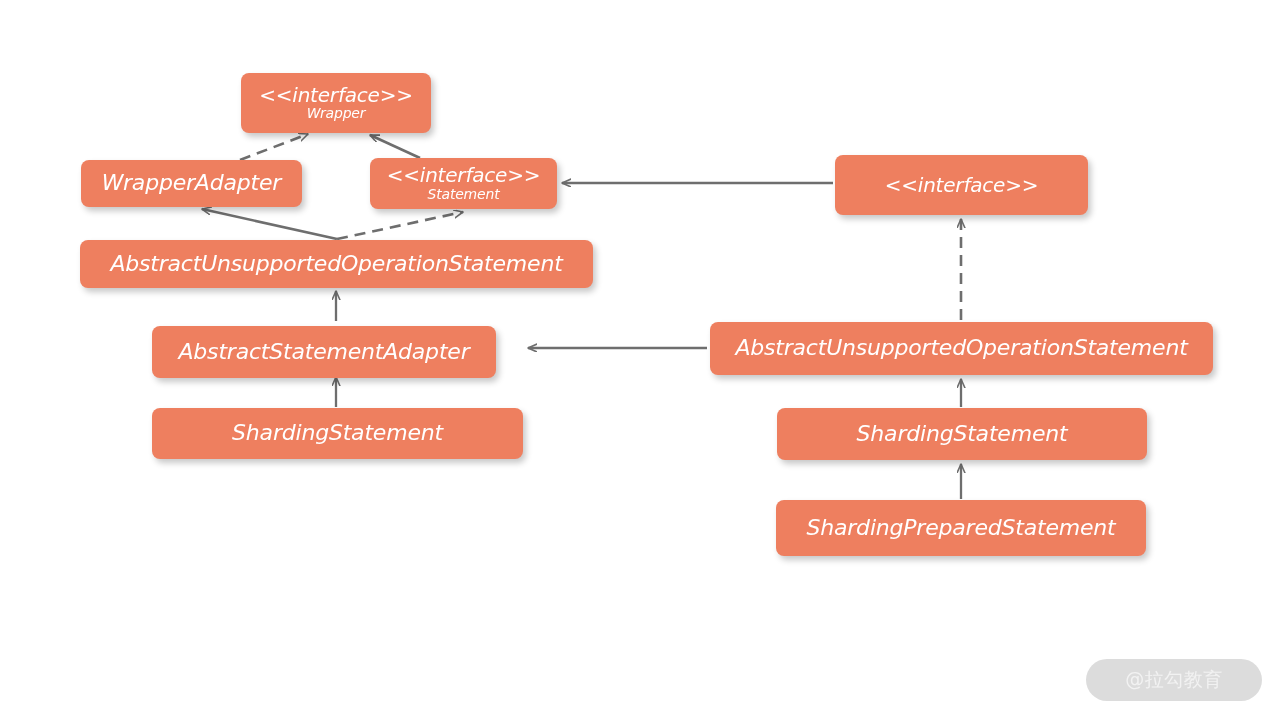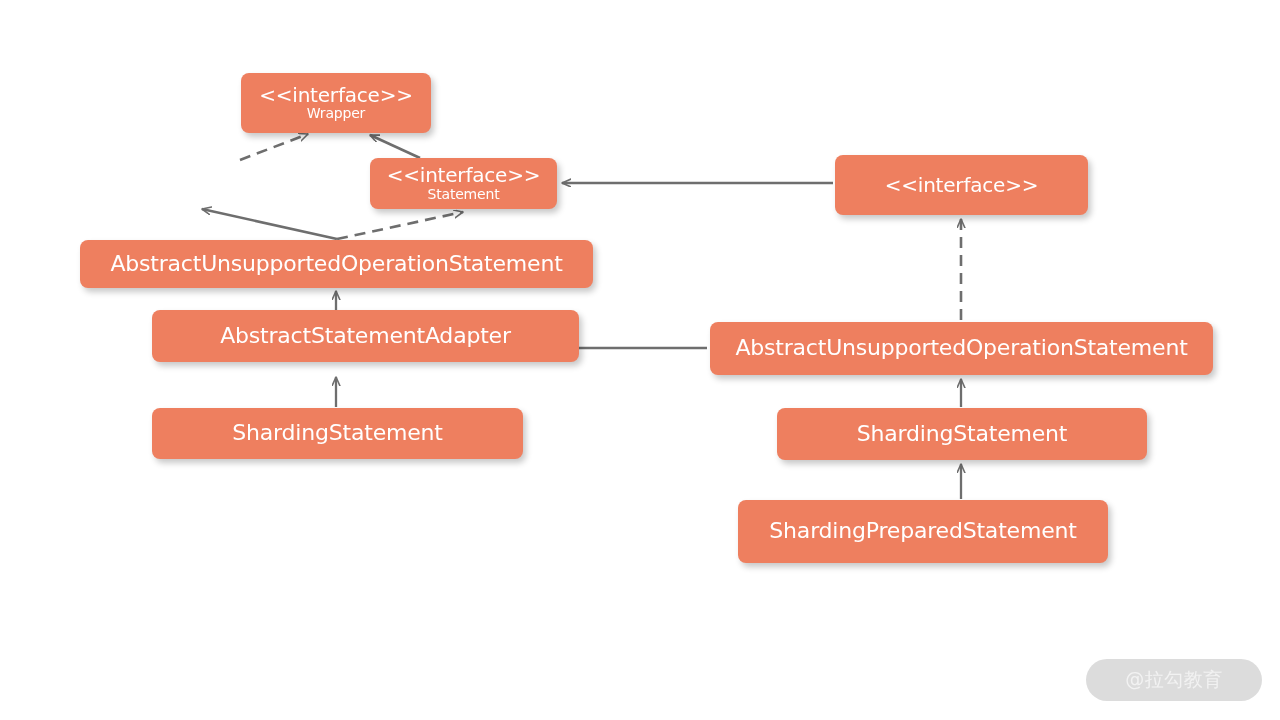--- a/index.html
+++ b/index.html
@@ -47,20 +47,21 @@
     display: flex;
     flex-direction: column;
     align-items: center;
     justify-content: center;
     text-align: center;
     line-height: 1.12;
     letter-spacing: -0.2px;
     box-shadow: 3px 4px 6px rgba(0,0,0,0.22);
     padding: 16px 10px;
     white-space: nowrap;
+    font-style: italic;
   }
   .uml-box .stereotype {
     display: block;
     font-size: 20px;
   }
   .uml-box .cls-name {
     display: block;
     font-size: 14px;
   }
   .uml-box.single .cls-name {
@@ -137,51 +138,54 @@
     <path d="M 961,407 L 961,379" stroke="#6e6e6e" stroke-width="2.3" fill="none" marker-end="url(#arrow-open)"></path>
 
     <path d="M 961,499 L 961,464" stroke="#6e6e6e" stroke-width="2.3" fill="none" marker-end="url(#arrow-open)"></path>
   </svg>
 
   <div class="uml-box" style="left:241px; top:73px; width:190px; height:60px;">
     <span class="stereotype">&lt;&lt;interface&gt;&gt;</span>
     <span class="cls-name">Wrapper</span>
   </div>
 
+  <div class="uml-box single" style="left:81px; top:160px; width:221px; height:47px;">
+    <span class="cls-name">WrapperAdapter</span>
+  </div>
 
   <div class="uml-box" style="left:370px; top:158px; width:187px; height:51px;">
     <span class="stereotype">&lt;&lt;interface&gt;&gt;</span>
     <span class="cls-name">Statement</span>
   </div>
 
   <div class="uml-box" style="left:835px; top:155px; width:253px; height:60px;">
     <span class="stereotype">&lt;&lt;interface&gt;&gt;</span>
   </div>
 
   <div class="uml-box wide" style="left:80px; top:240px; width:513px; height:48px;">
     <span class="cls-name">AbstractUnsupportedOperationStatement</span>
   </div>
 
-  <div class="uml-box single" style="left:152px; top:310px; width:427px; height:52px;">
+  <div class="uml-box single" style="left:152px; top:326px; width:344px; height:52px;">
     <span class="cls-name">AbstractStatementAdapter</span>
   </div>
 
   <div class="uml-box single" style="left:152px; top:408px; width:371px; height:51px;">
     <span class="cls-name">ShardingStatement</span>
   </div>
 
   <div class="uml-box wide" style="left:710px; top:322px; width:503px; height:53px;">
     <span class="cls-name">AbstractUnsupportedOperationStatement</span>
   </div>
 
   <div class="uml-box single" style="left:777px; top:408px; width:370px; height:52px;">
     <span class="cls-name">ShardingStatement</span>
   </div>
 
-  <div class="uml-box single" style="left:738px; top:500px; width:370px; height:63px;">
+  <div class="uml-box single" style="left:776px; top:500px; width:370px; height:56px;">
     <span class="cls-name">ShardingPreparedStatement</span>
   </div>
 
 
   <div id="watermark">
     <span>@拉勾教育</span>
   </div>
 
 </div>
 

